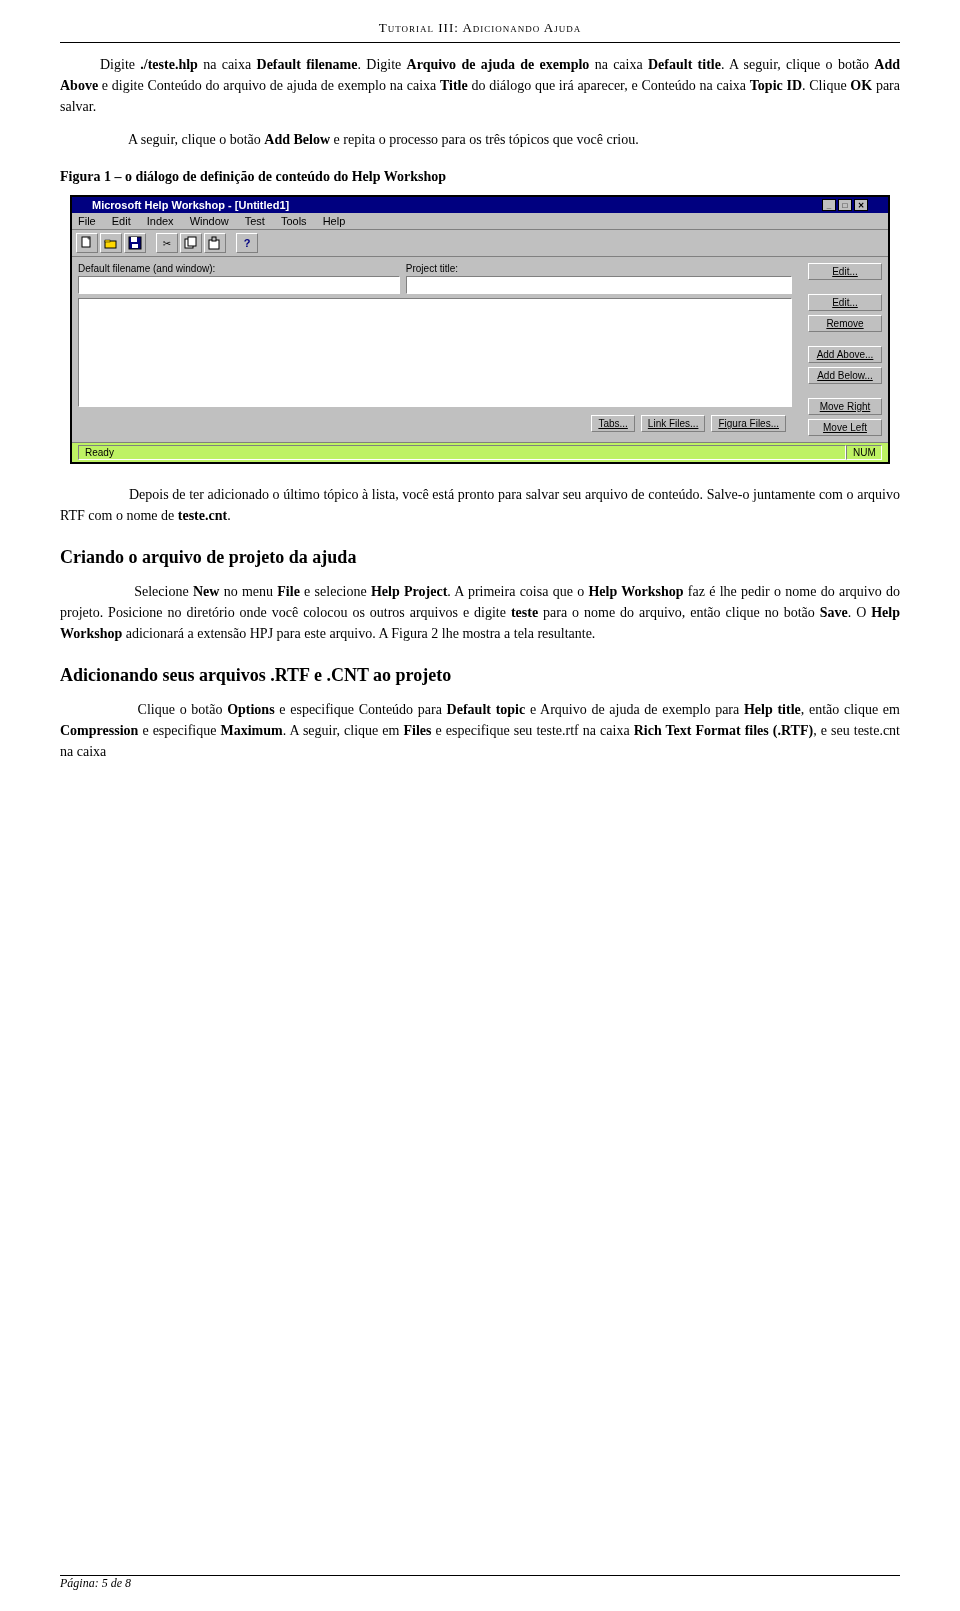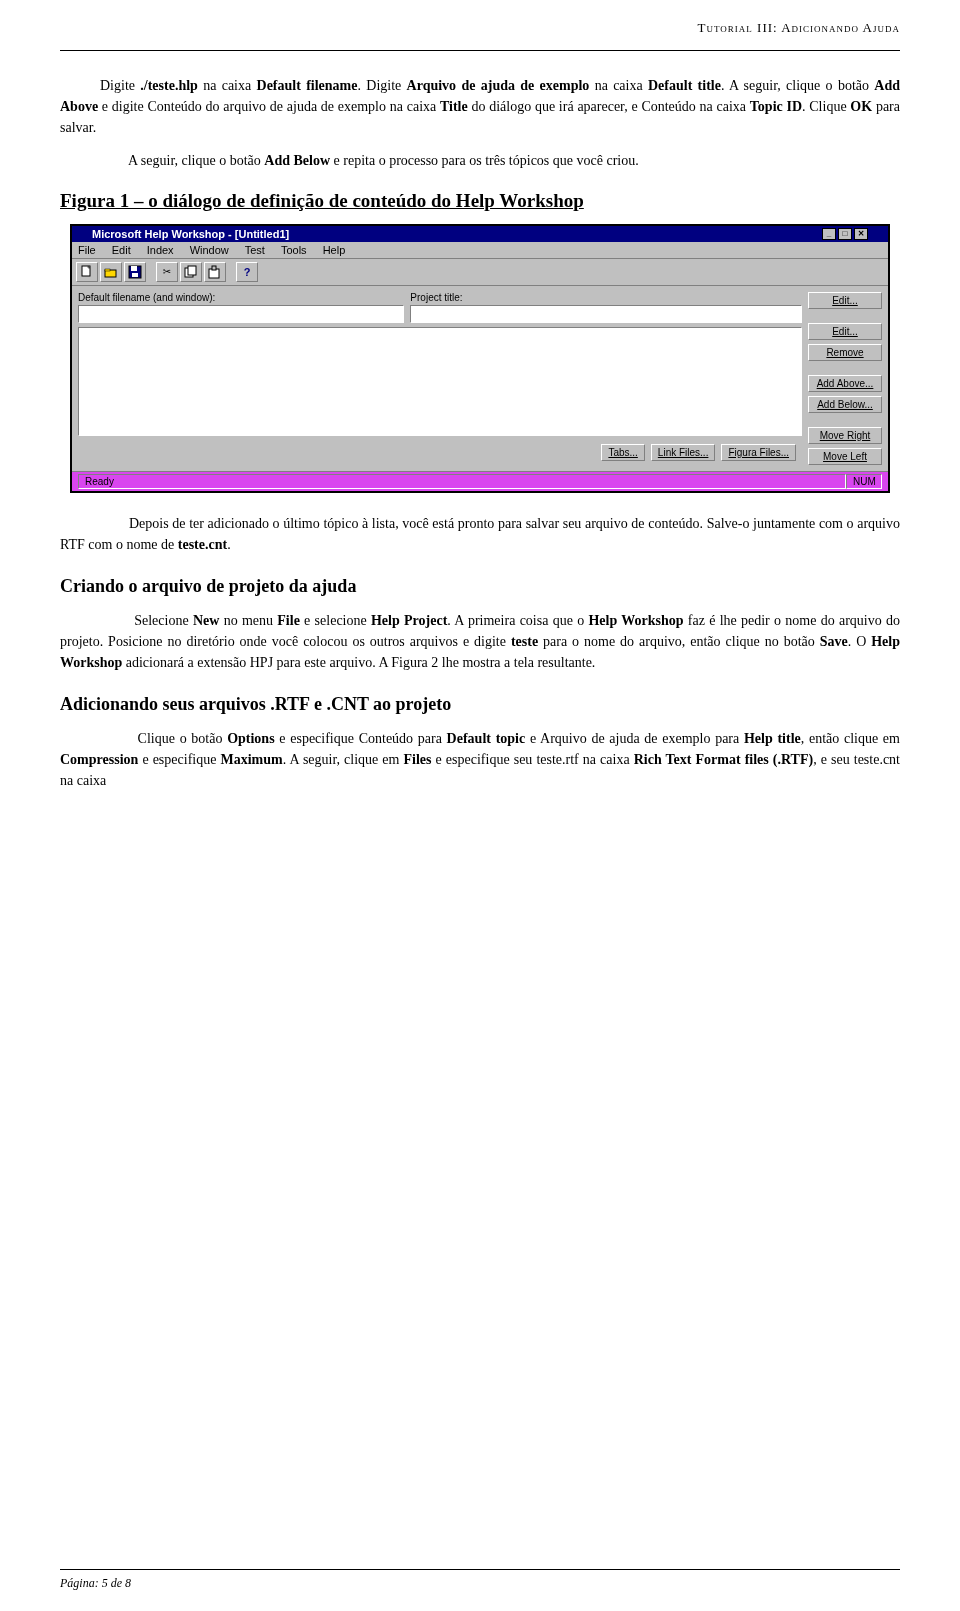--- a/index.html
+++ b/index.html
@@ -11,57 +11,55 @@
       width: 960px;
       min-height: 1611px;
       position: relative;
     }
 
     .page-wrapper {
       padding: 20px 60px 60px 60px;
     }
 
     .page-header {
-      text-align: right;
+      text-align: center;
       font-variant: small-caps;
       font-size: 13px;
       letter-spacing: 1px;
       border-bottom: 1px solid #000;
-      padding-bottom: 14px;
-      margin-bottom: 24px;
+      padding-bottom: 6px;
+      margin-bottom: 11px;
     }
 
     .page-footer {
       position: absolute;
       bottom: 20px;
       width: calc(100% - 120px);
       display: flex;
       justify-content: space-between;
       font-size: 12px;
       font-style: italic;
       border-top: 1px solid #000;
-      padding-top: 6px;
     }
 
     p {
       margin-bottom: 12px;
       line-height: 1.5;
       text-align: justify;
     }
 
     .indent {
       text-indent: 40px;
     }
 
     .figure-caption {
       font-weight: bold;
-      font-size: 19px;
+      font-size: 14px;
       margin-bottom: 8px;
       margin-top: 16px;
-      text-decoration: underline;
     }
 
     
     .win-dialog {
       border: 2px solid #000;
       background: #c0c0c0;
       width: 820px;
       margin: 0 auto 20px auto;
       font-family: Arial, sans-serif;
       font-size: 11px;
@@ -134,21 +132,21 @@
       font-size: 10px;
     }
 
     .win-toolbar-sep {
       width: 6px;
     }
 
     .win-body {
       padding: 6px;
       display: flex;
-      gap: 6px;
+      gap: 16px;
     }
 
     .win-main-area {
       flex: 1;
       display: flex;
       flex-direction: column;
       gap: 4px;
     }
 
     .win-form-row {
@@ -209,21 +207,21 @@
       text-align: center;
       white-space: nowrap;
       text-decoration: underline;
     }
 
     .win-btn-spacer {
       height: 6px;
     }
 
     .win-statusbar {
-      background: #d946ef;
+      background: #bef264;
       border-top: 1px solid #808080;
       padding: 2px 6px;
       display: flex;
       justify-content: space-between;
       font-size: 10px;
     }
 
     .win-status-left {
       border-top: 1px solid #808080;
       border-left: 1px solid #808080;

